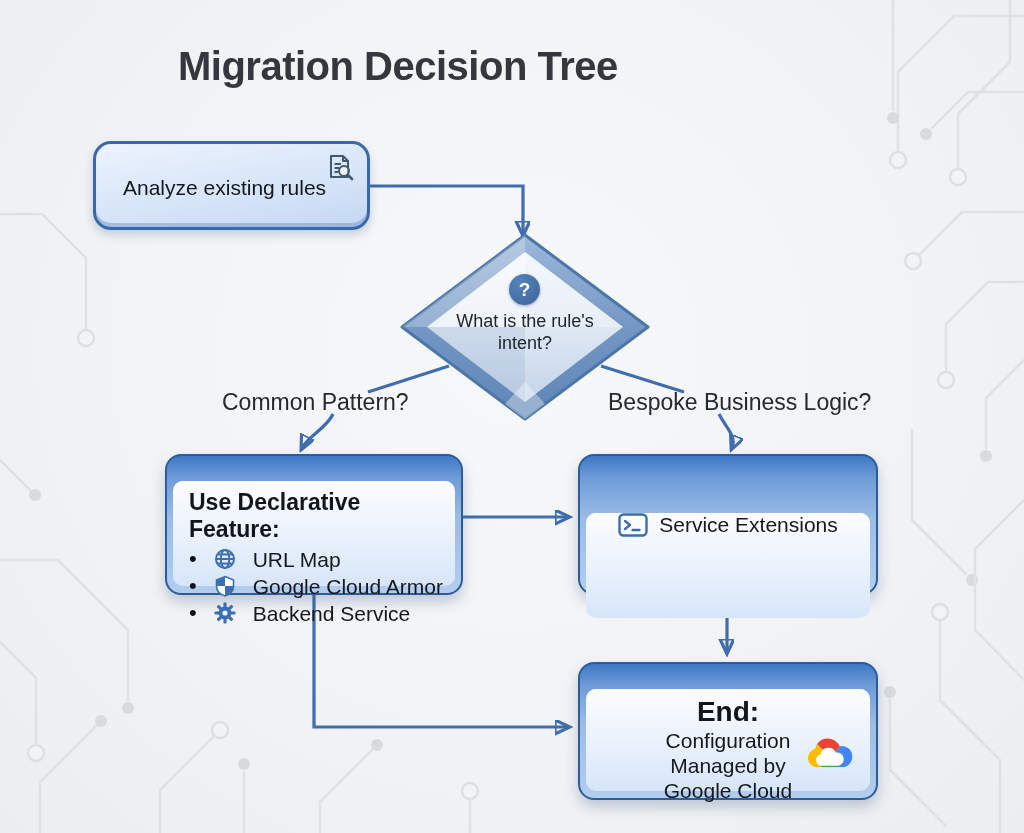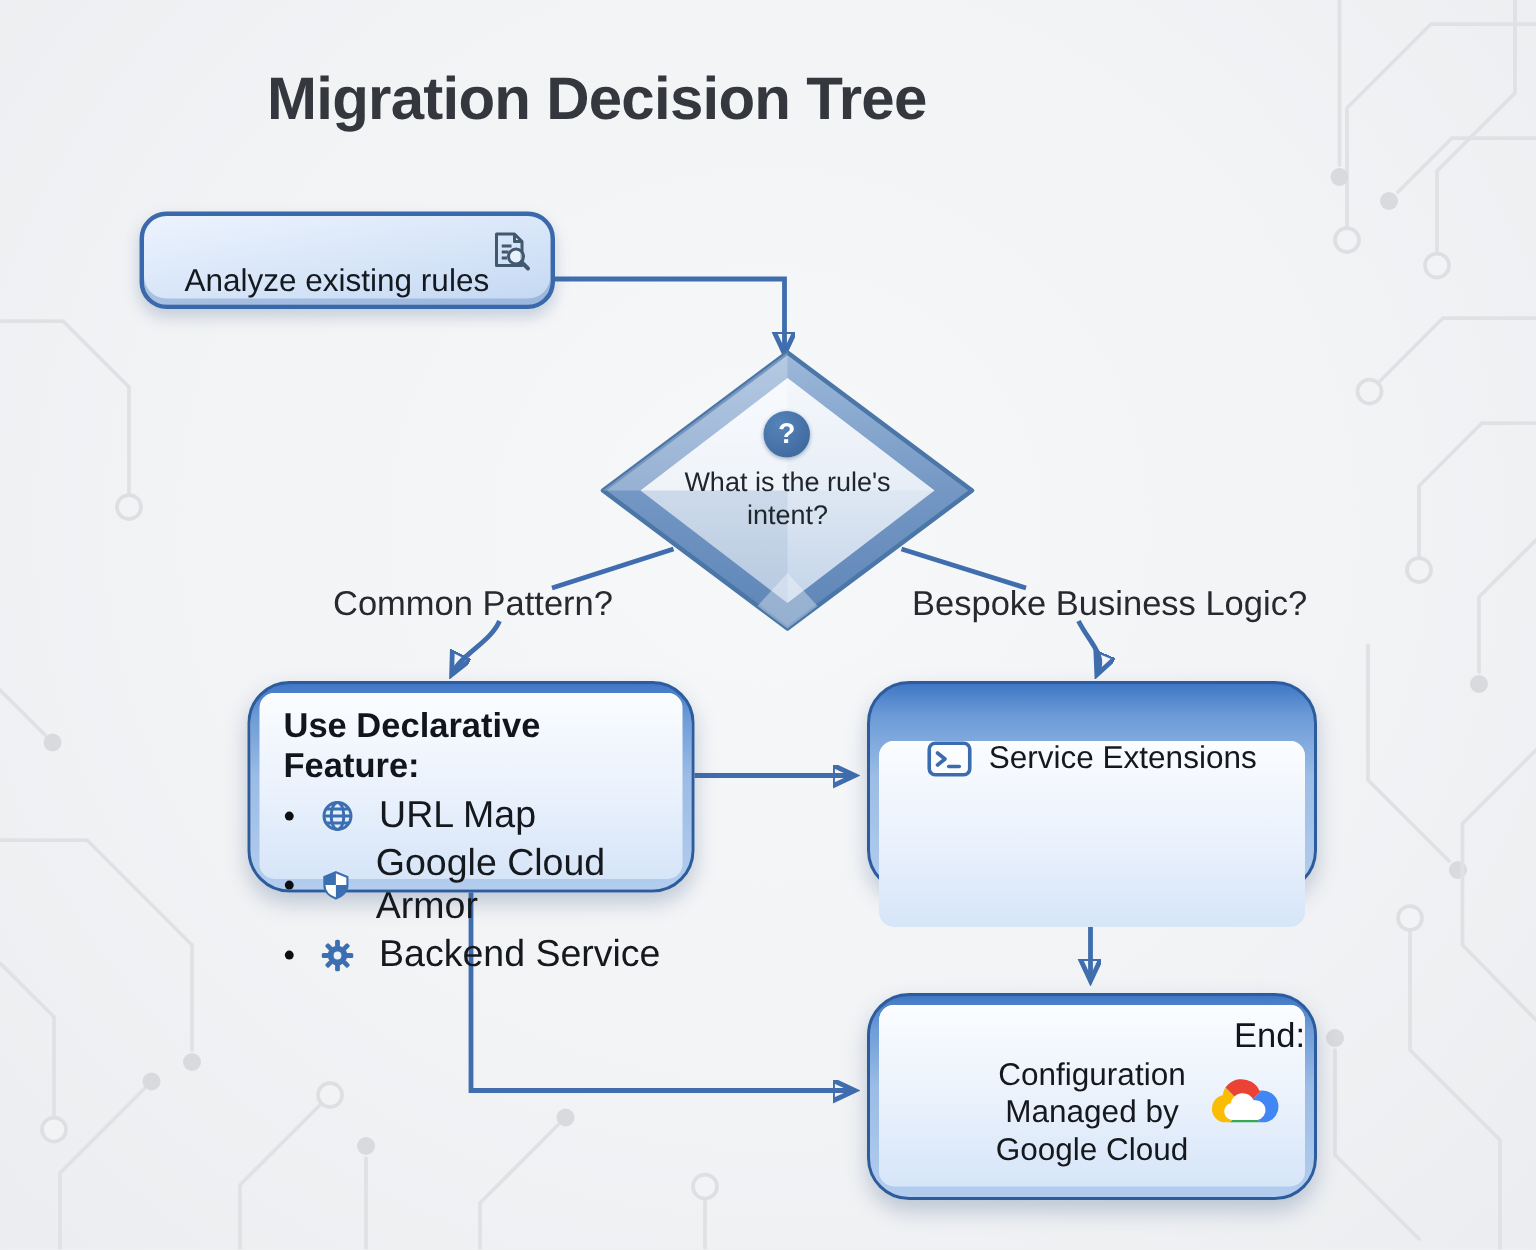--- a/index.html
+++ b/index.html
@@ -16,21 +16,21 @@
   
   #connectors{position:absolute;inset:0;z-index:1;}
   #connectors path{fill:none;stroke:#3f6dad;stroke-width:3.2;}
   
   .title{
     position:absolute;left:178px;width:846px;top:44px;margin:0;
     font-size:40px;font-weight:bold;color:#34373d;letter-spacing:-0.5px;
   }
   
   .analyze-box{
-    position:absolute;left:93px;top:141px;width:277px;height:65px;box-sizing:border-box;
+    position:absolute;left:93px;top:141px;width:277px;height:89px;box-sizing:border-box;
     border:3px solid #3a69ab;border-radius:18px;
     background:linear-gradient(170deg,#ecf3fd 0%,#d7e5f8 55%,#c3d8f3 100%);
     box-shadow:0 5px 10px rgba(60,95,145,.25), inset 0 -4px 0 rgba(58,105,171,.30);
     z-index:2;
     padding-left:36px;
   }
   .analyze-label{
     position:absolute;left:27px;top:32px;font-size:21px;color:#14181f;
   }
   .doc-search{position:absolute;right:9px;top:7px;}
@@ -47,45 +47,45 @@
     position:absolute;left:20px;top:79px;width:220px;text-align:center;
     font-size:18px;line-height:1.2;color:#20262e;
   }
   .diamond-text span{display:block;}
   
   .branch-label{position:absolute;font-size:23px;color:#26292e;z-index:2;white-space:nowrap;}
   .branch-left{left:222px;top:389px;}
   .branch-right{left:608px;top:389px;}
   
   .frame-box{
-    position:absolute;box-sizing:border-box;border:2px solid #2c5c9c;border-radius:28px;
+    position:absolute;box-sizing:border-box;border:2px solid #2c5c9c;border-radius:16px;
     background:linear-gradient(180deg,#4077c5 0%,#6d9cd8 16%,#9bbce6 45%,#b3cdee 100%);
-    padding:6px 6px 7px 6px;
+    padding:25px 6px 7px 6px;
     box-shadow:0 7px 14px rgba(55,85,130,.28);
     z-index:2;
   }
   .frame-inner{
     height:100%;box-sizing:border-box;border-radius:10px;
     background:linear-gradient(180deg,#fbfdff 0%,#e9f1fc 55%,#d6e5f8 100%);
     box-shadow:inset 0 1px 0 rgba(255,255,255,.9);
   }
   .declarative-box{left:165px;top:454px;width:298px;height:141px;}
   .programmatic-box{left:578px;top:454px;width:300px;height:141px;}
   .end-box{left:578px;top:662px;width:300px;height:138px;}
   .box-header{font-size:23px;font-weight:bold;color:#12161c;}
   .declarative-box .box-header{padding:8px 0 2px 16px;}
   .feature-list{padding:0 0 0 16px;}
-  .feature-item{display:flex;align-items:center;gap:17px;font-size:25px;color:#15181d;margin-top:3px;}
+  .feature-item{display:flex;gap:17px;font-size:21px;color:#15181d;margin-top:3px;}
   .bullet{color:#0c0e11;font-size:22px;line-height:1;}
   .bullet::before{content:"\2022";}
   .prog-header{padding-top:9px;text-align:center;font-size:23px;font-weight:bold;color:#12161c;line-height:1.18;}
   .prog-header span{display:block;}
   .prog-item{display:flex;align-items:center;justify-content:center;gap:11px;margin-top:32px;font-size:21px;color:#15181d;}
   .end-inner{text-align:center;padding-top:7px;position:relative;height:100%;box-sizing:border-box;}
-  .end-header{font-size:23px;font-weight:normal;color:#12161c;text-align:right;}
+  .end-header{font-size:28px;font-weight:bold;color:#12161c;}
   .end-line{display:block;font-size:21px;color:#15181d;line-height:1.2;}
   .gcp-logo{position:absolute;right:14px;top:46px;}
   .icon-blue{display:block;}
 </style>
 </head>
 <body>
 <div id="canvas">
 
   <svg id="circuit" width="1024" height="833" viewBox="0 0 1024 833">
     <path d="M1024 16 L954 16 L898 72 L898 152"></path>

